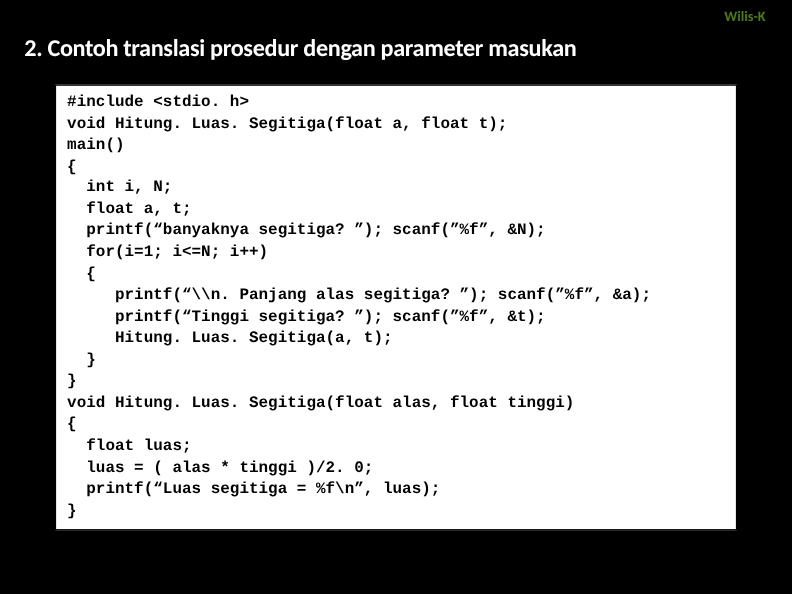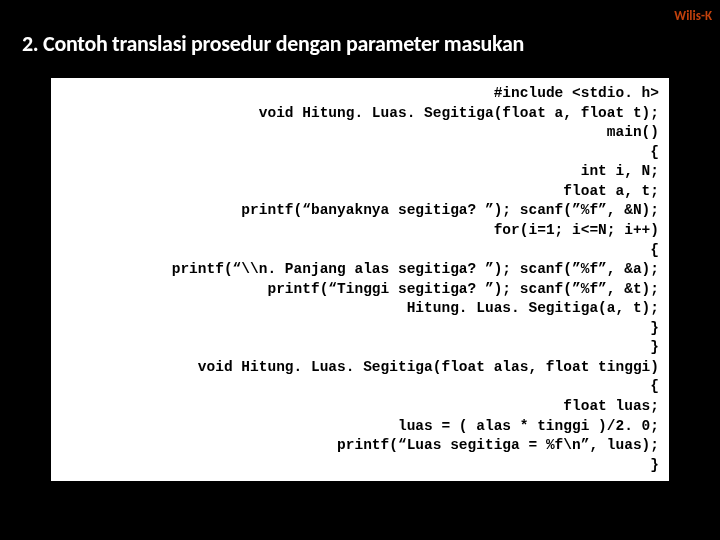--- a/index.html
+++ b/index.html
@@ -7,22 +7,22 @@
     width: 720px;
     height: 540px;
     background: #000;
     font-family: Calibri, "Segoe UI", sans-serif;
     overflow: hidden;
     position: relative;
   }
   .watermark {
     position: absolute;
     top: 8px;
-    right: 8px;
-    color: #c2410c;
+    right: 24px;
+    color: #4d7c0f;
     font-size: 13px;
     font-weight: 600;
   }
   .title {
     color: #fff;
     font-size: 22px;
     font-weight: 700;
     padding: 30px 22px 20px 22px;
     letter-spacing: -0.3px;
     border-radius: 28px;
@@ -31,21 +31,20 @@
     background: #fff;
     border: 1px solid #000;
     margin: 0 50px 0 50px;
     padding: 6px 10px 6px 10px;
     font-family: "Courier New", Courier, monospace;
     font-size: 14.5px;
     font-weight: bold;
     line-height: 1.35;
     color: #000;
     white-space: pre;
-    text-align: right;
   }
 </style>
 </head>
 <body>
 
 <div class="watermark">Wilis-K</div>
 
 <div class="title">2. Contoh translasi prosedur dengan parameter masukan</div>
 
 <div class="code-box">#include &lt;stdio. h&gt;

